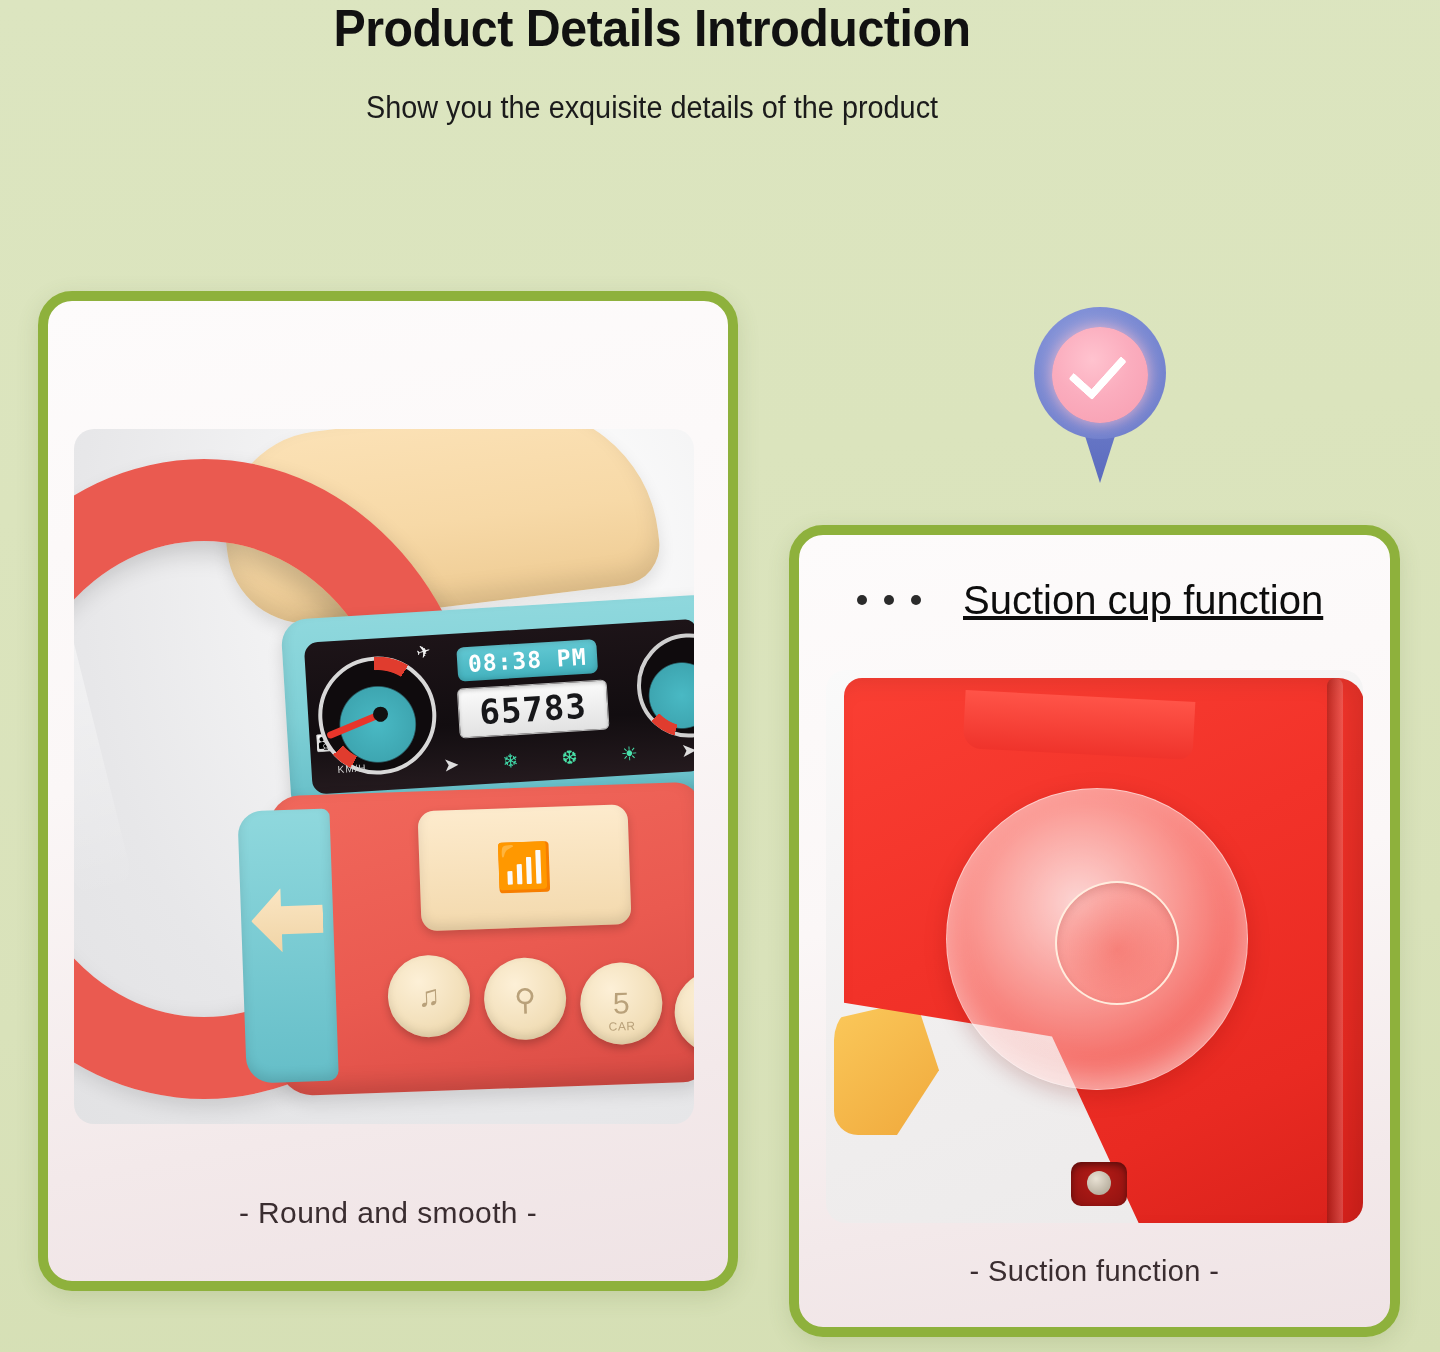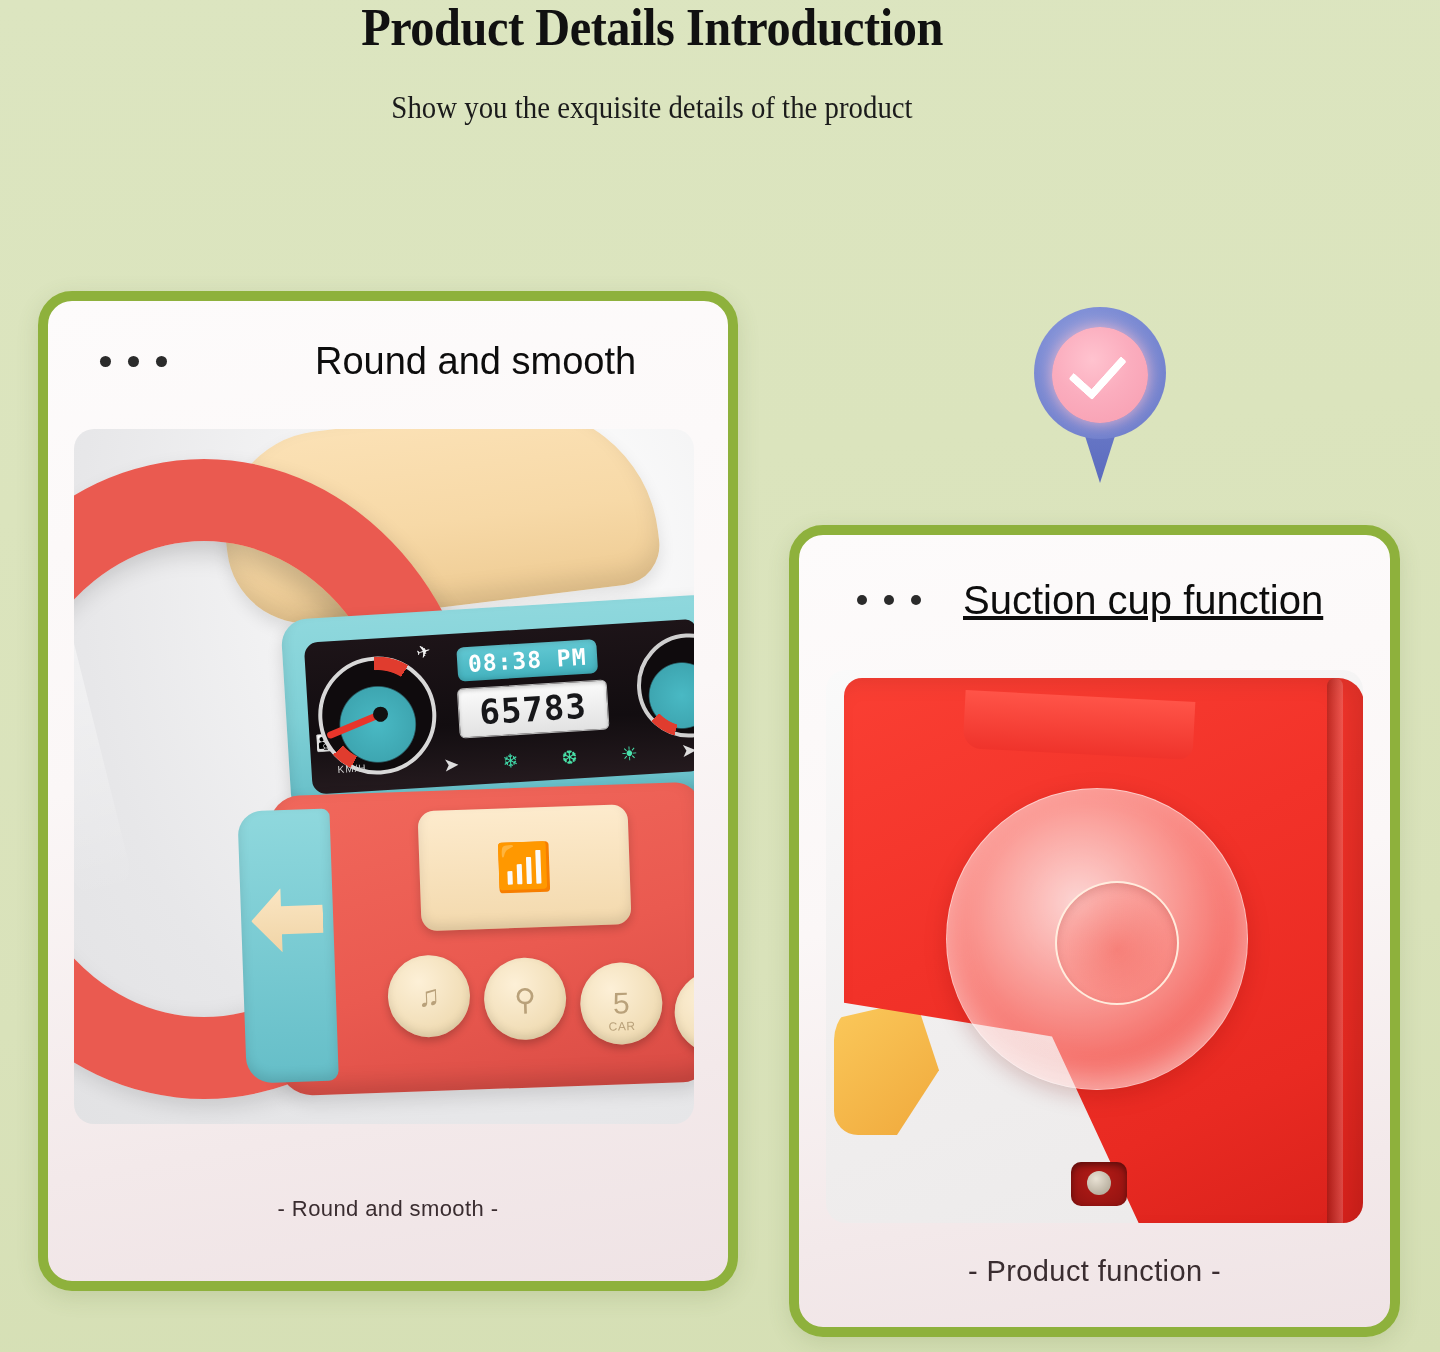--- a/index.html
+++ b/index.html
@@ -3,21 +3,21 @@
 <meta charset="utf-8">
 <style>
   html,body{margin:0;padding:0;}
   body{
     width:1440px;height:1352px;overflow:hidden;position:relative;
     background:linear-gradient(175deg,#dce5c0 0%,#dbe4bd 35%,#d9e2ba 70%,#d5dfb4 100%);
     font-family:"Liberation Sans","DejaVu Sans",sans-serif;
   }
 
   
-  .header{position:absolute;top:0;left:0;width:1304px;text-align:center;font-family:Liberation Serif, serif;}
+  .header{position:absolute;top:0;left:0;width:1304px;text-align:center;}
   .page-title{
     margin:0;padding-top:2px;
     font-size:52px;font-weight:bold;color:#111;
     letter-spacing:-0.5px;line-height:1.0;
     transform:scaleX(0.93);transform-origin:center;
   }
   .page-subtitle{
     margin:0;padding-top:36px;
     font-size:31px;font-weight:400;color:#1b1b1b;
     transform:scaleX(0.93);transform-origin:center;
@@ -47,21 +47,21 @@
   .card--left  .card-title{margin-left:148px;}
   .card--right .card-title{margin-left:42px;font-size:40px;text-decoration:underline;}
 
   
   .photo{position:absolute;border-radius:20px;overflow:hidden;}
   .card--left  .photo{left:26px;top:128px;width:620px;height:695px;}
   .card--right .photo{left:27px;top:135px;width:537px;height:553px;}
 
   .caption{
     position:absolute;left:0;width:100%;text-align:center;
-    font-size:22px;color:#3a2d30;letter-spacing:.4px;
+    font-size:30px;color:#3a2d30;letter-spacing:.4px;
   }
   .card--left  .caption{top:895px;}
   .card--right .caption{top:720px;font-size:29px;}
 
   
   .ph1{width:100%;height:100%;background:
       radial-gradient(ellipse at 72% 18%, #ffffff 0%, #f2f2f3 40%, #e7e7e9 70%, #e2e2e4 100%);
       position:relative;}
   .wheel-rim{
     position:absolute;left:-150px;top:30px;width:560px;height:640px;
@@ -255,28 +255,20 @@
 </head>
 <body>
 
 <div class="header">
   <h1 class="page-title">Product Details Introduction</h1>
   <p class="page-subtitle">Show you the exquisite details of the product</p>
 </div>
 
 <div class="card card--left">
 
-  <div class="card-head">
-    <div class="dots">
-        <i></i>
-        <i></i>
-        <i></i>
-      </div>
-    <div class="card-title">Round and smooth</div>
-  </div>
 
   <div class="photo">
     <div class="ph1">
       <div class="rim-cream"></div>
       <div class="wheel-rim"></div>
 
       <div class="dash-shell">
         <div class="dash-screen">
           <span class="plane">✈</span>
           <span class="seat">👪</span>
@@ -337,21 +329,21 @@
         <div class="red-notch"></div>
       </div>
       <div class="red-edge"></div>
       <div class="cup">
         <div class="cup-inner"></div>
       </div>
       <div class="screw"></div>
     </div>
   </div>
 
-  <div class="caption">- Product function -</div>
+  <div class="caption">- Suction function -</div>
 </div>
 
 <div class="pin">
   <div class="pin-tail"></div>
   <div class="pin-drop"></div>
   <div class="pin-circle">
     <div class="pin-check"></div>
   </div>
 </div>
 

